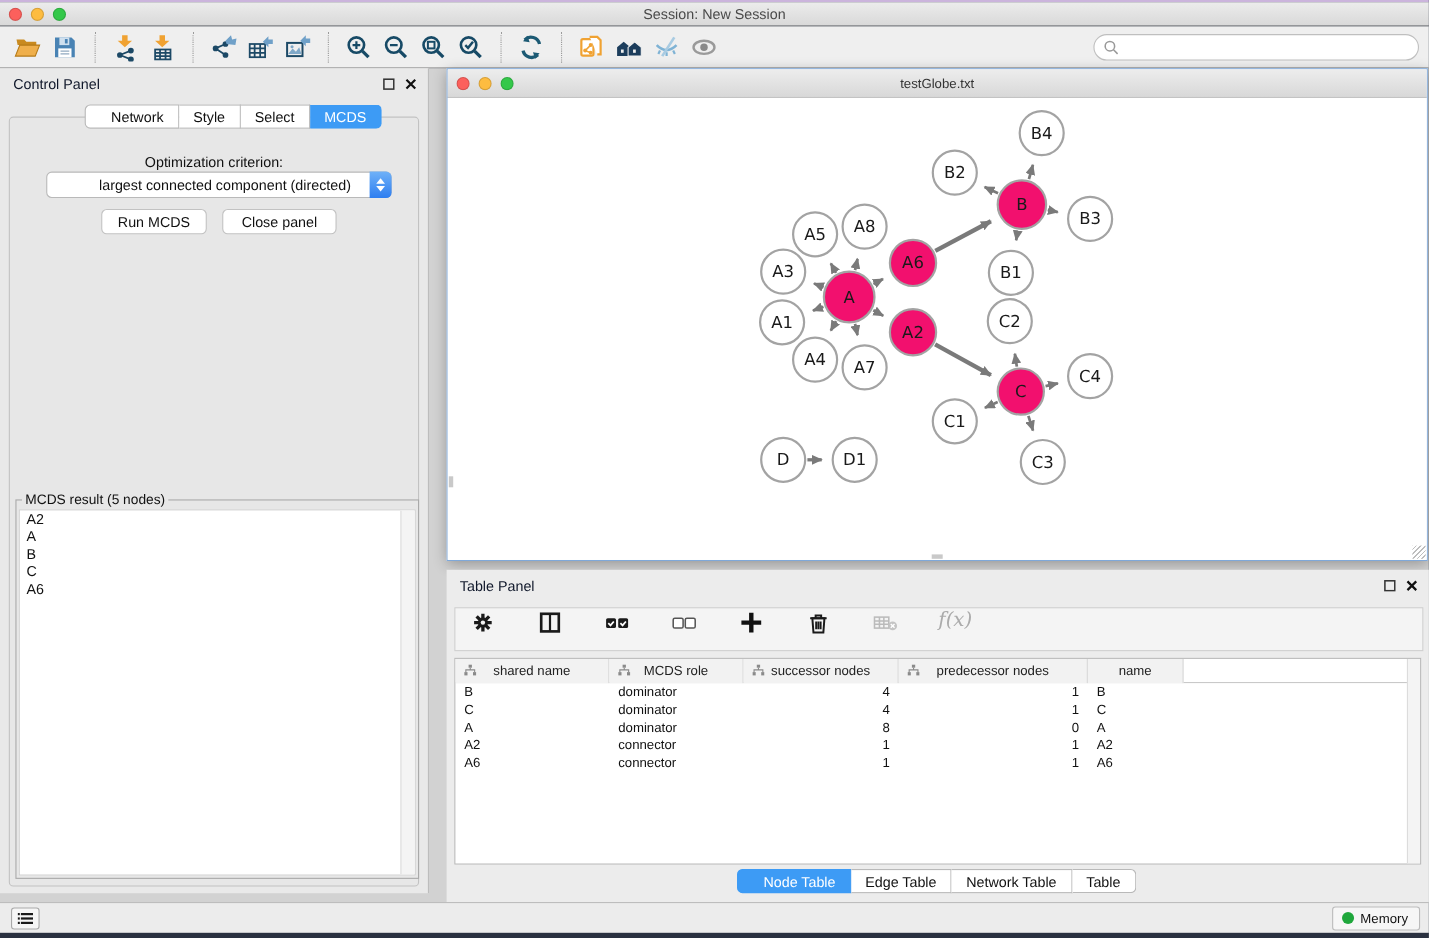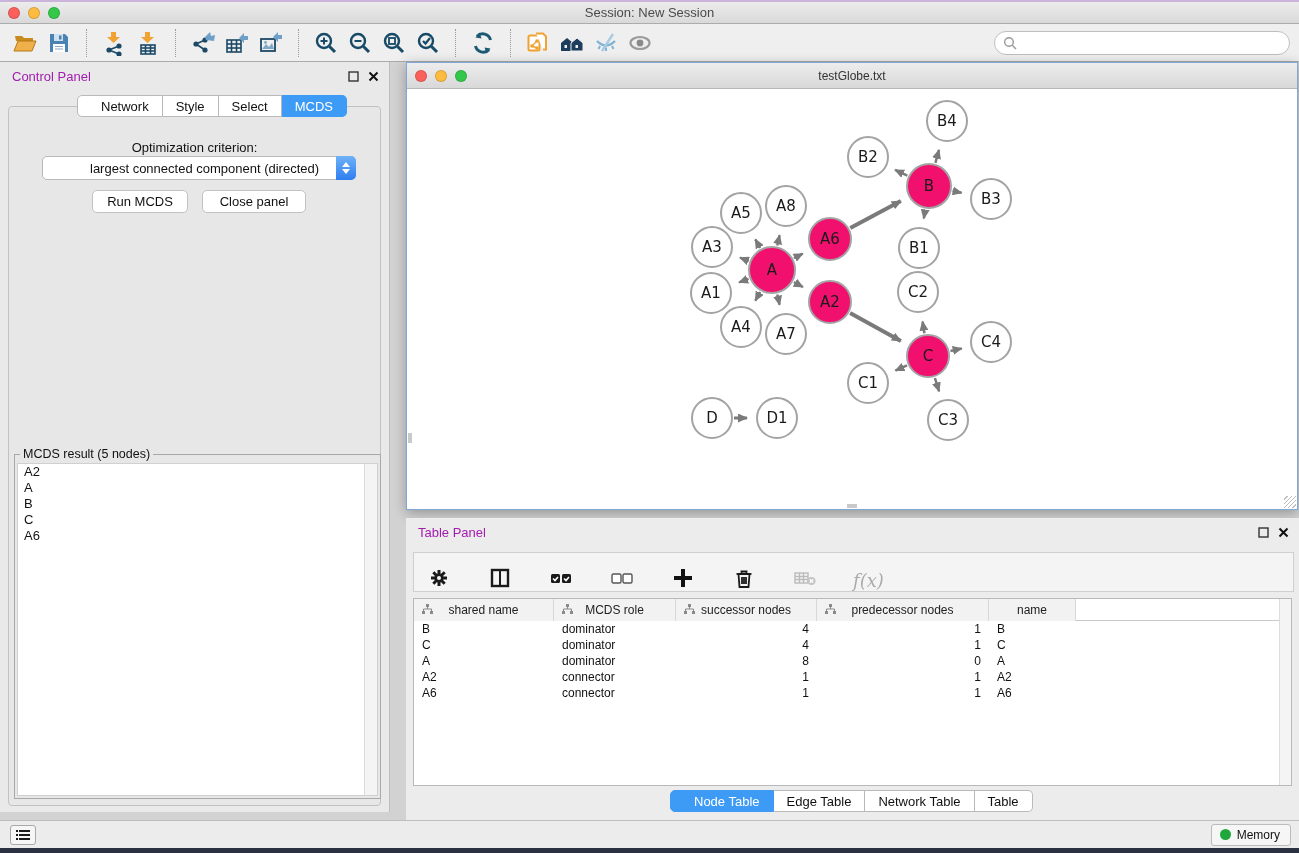--- a/index.html
+++ b/index.html
@@ -25,21 +25,21 @@
   .search-input { width:296px; height:24px; border:1px solid #BFBFBF; border-radius:12px;
     background:#fff; padding-left:28px; font-size:12px; outline:none; }
   .search-icon { position:absolute; left:9px; top:5px; }
 
   
   .main { left:0; top:62px; width:1299px; height:758px; background:#D2D2D2; }
 
   
   .control-panel { left:0; top:0; width:390px; height:750px; background:#E9E9E9; border-right:1px solid #BDBDBD; }
   .panel-header { position:absolute; left:0; top:0; width:100%; height:28px; display:flex; align-items:center; }
-  .panel-title { font-size:13px; color:#a21caf; margin-left:12px; }
+  .panel-title { font-size:13px; color:#0f172a; margin-left:12px; }
   .panel-icons { margin-left:auto; display:flex; align-items:center; gap:9px; margin-right:10px; }
   .pane { position:absolute; left:8px; right:8px; top:44px; bottom:6px;
     border:1px solid #C2C2C2; border-radius:4px; background:#E7E7E7; }
   .segmented { display:flex; position:absolute; z-index:2; }
   .seg { background:#fff; border:1px solid #B9B9B9; border-left:none; padding:0 13px;
     height:22px; line-height:21px; font-size:13px; color:#111; cursor:default; }
   .seg:first-child { border-left:1px solid #B9B9B9; border-radius:5px 0 0 5px;padding-left:23px; }
   .seg:last-child { border-radius:0 5px 5px 0; }
   .seg.sel { background:#3D9BF5; border-color:#3D9BF5; color:#fff; }
   .opt-label { position:absolute; top:78px; left:0; width:100%; text-align:center; font-size:13px; color:#111; }
@@ -76,21 +76,21 @@
   .net-title { position:absolute; left:0; right:0; text-align:center; font-size:12px; color:#333; }
   .net-canvas { position:absolute; left:0; top:26px; width:890px; height:420px; background:#fff; }
   .nlabel { font:15px "DejaVu Sans", sans-serif; fill:#1a1a1a; }
   .grip { position:absolute; right:1px; bottom:1px; width:12px; height:12px;
     background:repeating-linear-gradient(135deg, transparent, transparent 2px, #BDBDBD 2px, #BDBDBD 3px); }
   .handle { position:absolute; background:#C9C9C9; }
 
   
   .table-panel { left:406px; top:456px; width:893px; height:302px; background:#ECECEC; }
   .tp-toolbar { position:absolute; left:7px; right:5px; top:34px; height:40px; background:#F4F4F4;
-    border:1px solid #CFCFCF; display:flex; align-items:flex-end; padding-left:12px; gap:35px; }
+    border:1px solid #CFCFCF; display:flex; align-items:flex-start; padding-left:12px; gap:35px; }
   .tp-btn { width:26px; height:26px; display:flex; align-items:center; justify-content:center; }
   .fx { font-family:"DejaVu Serif", serif; font-style:italic; font-size:18px; color:#ABABAB; }
   .tbl { position:absolute; left:7px; right:7px; top:80px; height:188px; background:#fff;
     border:1px solid #B9B9B9; overflow:hidden; }
   .thead { display:flex; height:22px; border-bottom:1px solid #C9C9C9; }
   .th { position:relative; display:flex; align-items:center; justify-content:center;
     height:22px; background:#F2F2F2; border-right:1px solid #D8D8D8; font-size:12px; color:#222; }
   .tree { position:absolute; left:8px; top:5px; line-height:0; }
   .tr { display:flex; height:16px; align-items:center; }
   .td { font-size:12px; color:#111; padding:0 8px; overflow:hidden; white-space:nowrap; }

